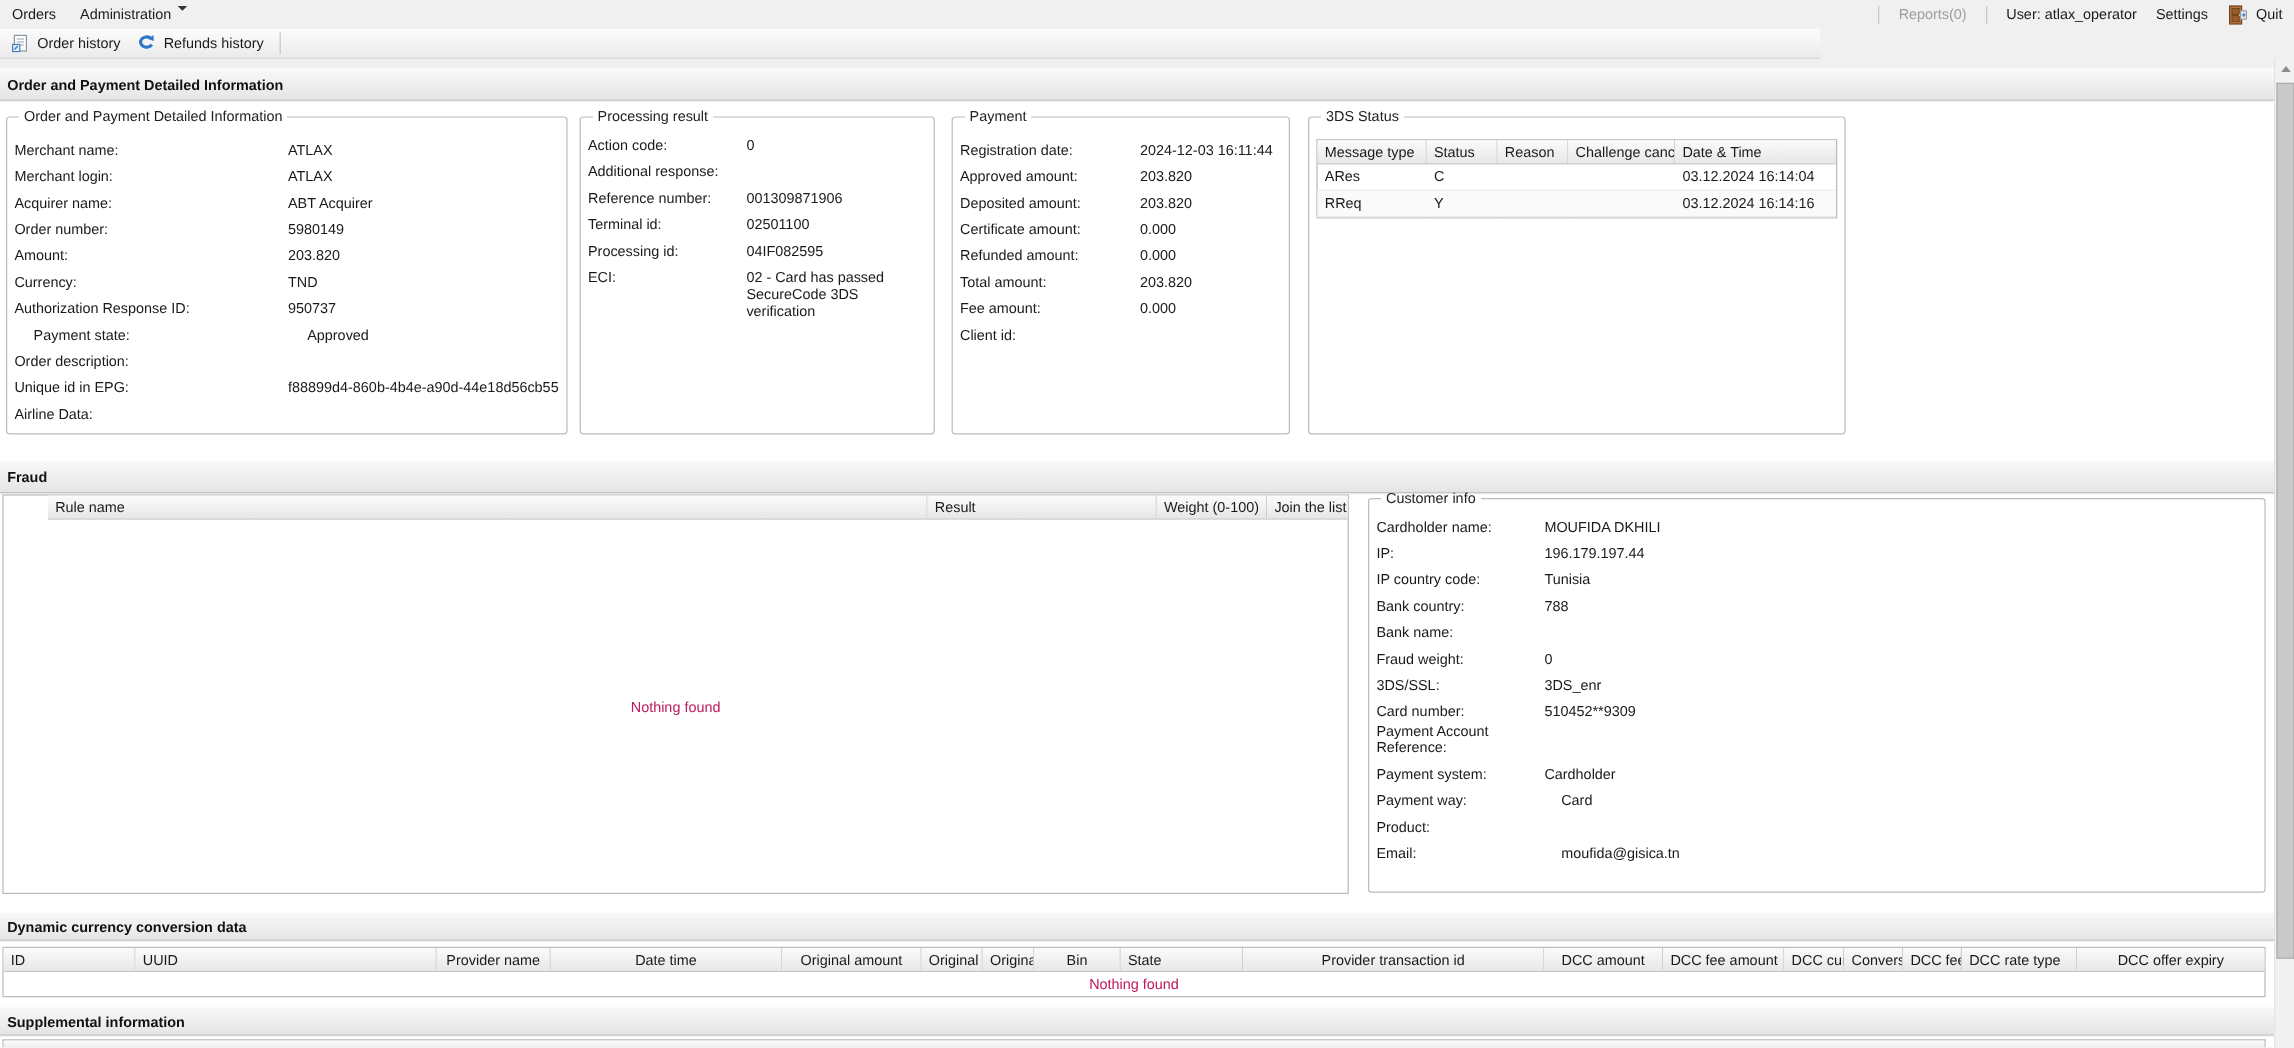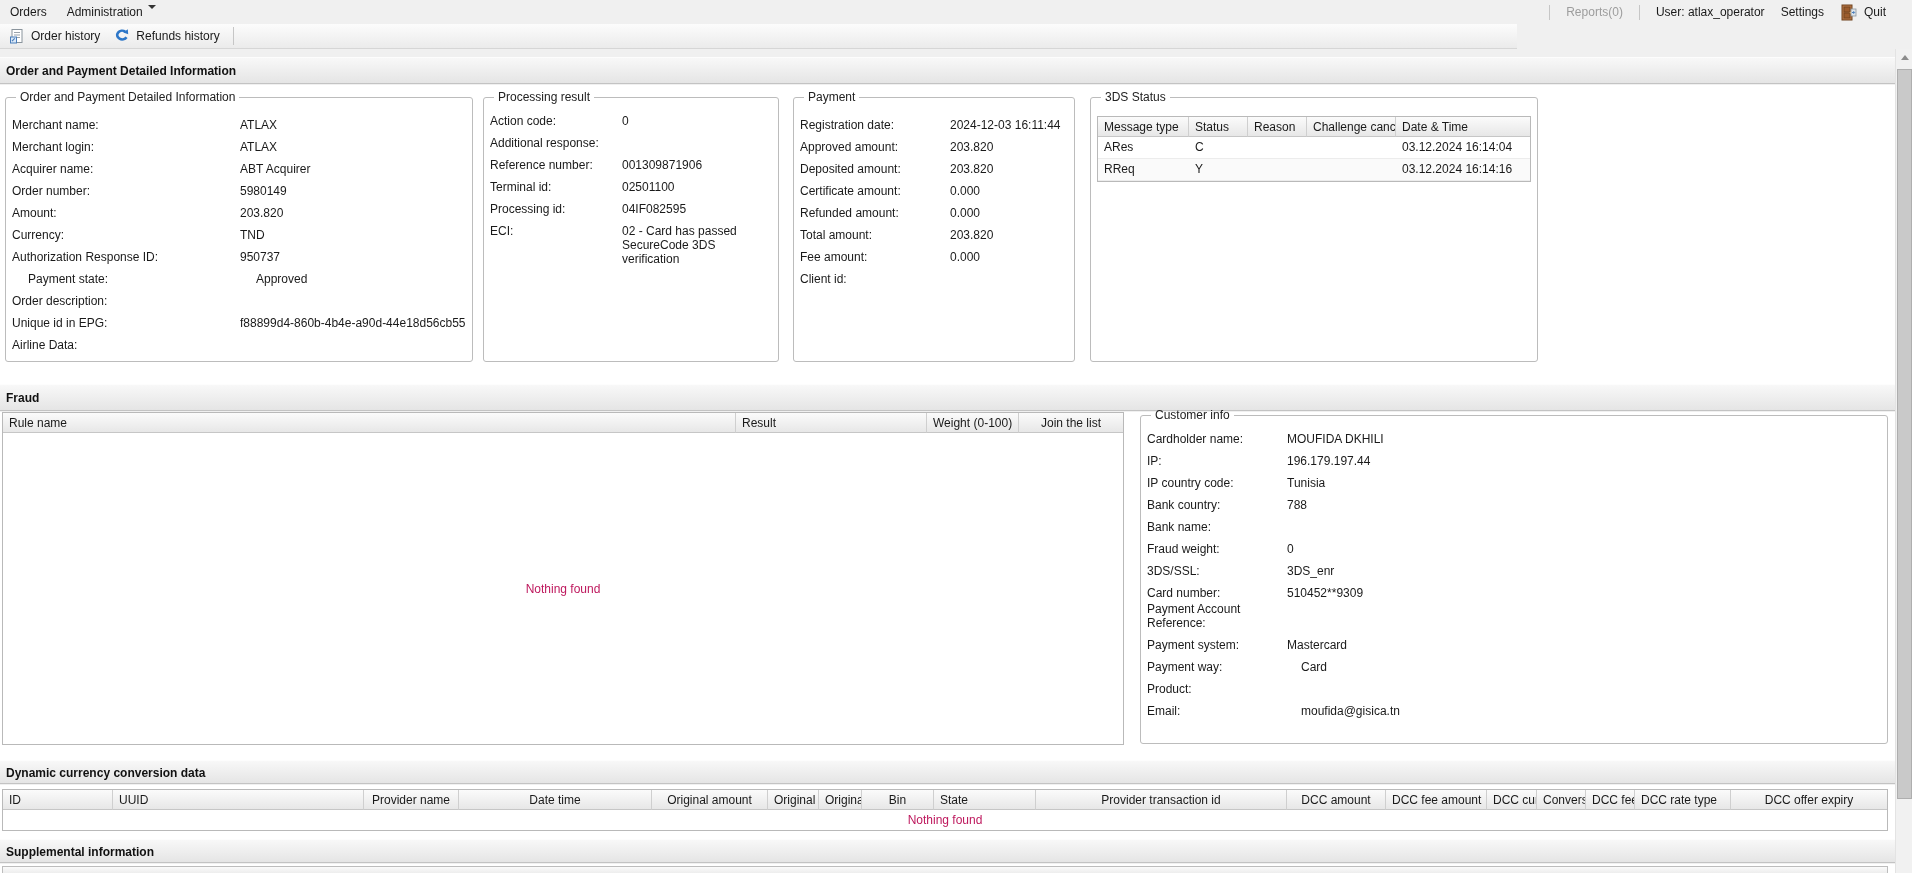--- a/index.html
+++ b/index.html
@@ -9,21 +9,21 @@
     font-family:"Liberation Sans", sans-serif;font-size:12px;
   }
   .abs{position:absolute;box-sizing:border-box;}
 
   
   .menubar{left:0;top:0;width:1912px;height:24px;background:#f0f0f0;
     display:flex;align-items:center;}
   .menu-item{padding:4px 10px;cursor:default;white-space:nowrap;display:flex;gap:5px;}
   .caret{width:0;height:0;border-left:4px solid transparent;border-right:4px solid transparent;
     border-top:4px solid #333;display:inline-block;}
-  .menubar-right{margin-left:auto;display:flex;align-items:center;gap:16px;padding-right:26px;}
+  .menubar-right{margin-left:auto;display:flex;align-items:center;gap:16px;padding-right:10px;}
   .mtext{white-space:nowrap;}
   .disabled{color:#9d9d9d;}
   .vsep{width:1px;height:15px;background:#c6c6c6;}
   .quit-group{display:flex;align-items:center;gap:7px;}
 
   
   .toolbar{left:0;top:24px;width:1517px;height:25px;
     background:linear-gradient(#fcfcfc,#ebebeb);
     border-bottom:1px solid #d6d6d6;
     display:flex;align-items:center;padding-left:5px;}
@@ -275,21 +275,21 @@
     </div>
   </div>
 </fieldset>
 
 <div class="abs sec-hdr" style="top:384px;">
   <span>Fraud</span>
 </div>
 <div class="abs panel" style="top:412px;height:348px;"></div>
 
 <div class="abs gtable" style="left:2px;top:412px;width:1122px;height:333px;">
-  <div class="ghead" style="grid-template-columns:733px 191px 92px 1fr;">
+  <div class="ghead" style="grid-template-columns:733px 191px 92px 1fr;margin-left:37px;">
     <div class="hc">Rule name</div>
     <div class="hc">Result</div>
     <div class="hc center">Weight (0-100)</div>
     <div class="hc center">Join the list</div>
   </div>
   <div class="empty-row" style="height:311px;">Nothing found</div>
 </div>
 
 <fieldset class="fs abs" style="left:1140px;top:408px;width:748px;height:336px;">
   <legend>Customer info</legend>
@@ -324,21 +324,21 @@
   <div class="frow" style="margin-bottom:2px;">
       <span class="flabel" style="width:140px;">Card number:</span>
       <span class="fvalue">510452**9309</span>
     </div>
   <div class="frow">
       <span class="flabel" style="width:140px;">Payment Account Reference:</span>
       <span class="fvalue"></span>
     </div>
   <div class="frow">
       <span class="flabel" style="width:140px;">Payment system:</span>
-      <span class="fvalue">Mastercard</span>
+      <span class="fvalue">Cardholder</span>
     </div>
   <div class="frow">
       <span class="flabel" style="width:140px;">Payment way:</span>
       <span class="fvalue indent">Card</span>
     </div>
   <div class="frow">
       <span class="flabel" style="width:140px;">Product:</span>
       <span class="fvalue"></span>
     </div>
   <div class="frow">

